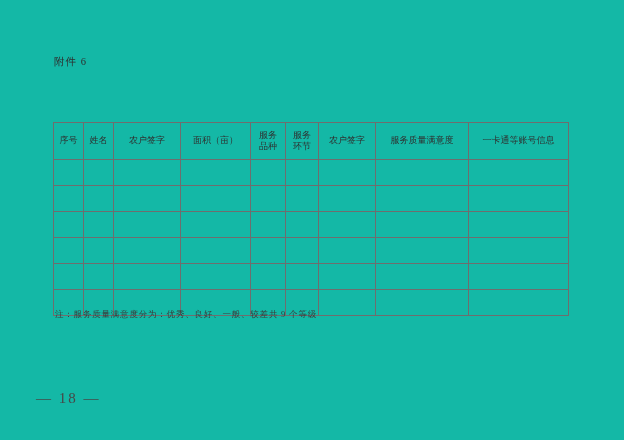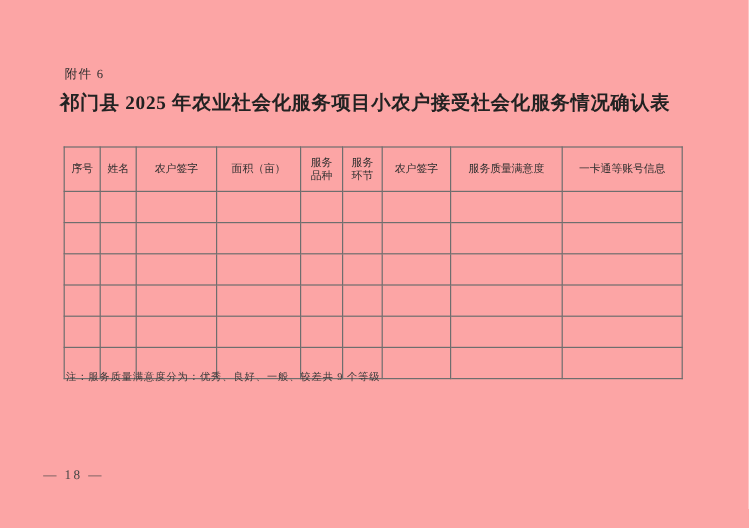--- a/index.html
+++ b/index.html
@@ -6,21 +6,21 @@
   html, body {
     width: 624px; height: 440px;
     background: #ffffff;
     overflow: hidden;
     font-family: "Liberation Serif", "DejaVu Serif", serif;
     color: #343434;
   }
   .page {
     position: relative;
     width: 624px; height: 440px;
-    background: #fca5a5;
+    background: #14b8a6;
   }
   .attachment {
     position: absolute;
     left: 54px; top: 55px;
     font-size: 10.5px;
     color: #2e2e2e;
     letter-spacing: 1px;
   }
   .title {
     position: absolute;
@@ -66,33 +66,32 @@
   .note {
     position: absolute;
     left: 55px; top: 309px;
     font-size: 8.5px;
     color: #3a3a3a;
     letter-spacing: 0.8px;
   }
   .page-number {
     position: absolute;
     left: 36px; top: 390px;
-    font-size: 11px;
+    font-size: 15px;
     color: #474747;
     letter-spacing: 2px;
   }
 </style>
 </head>
 <body>
 
 <div class="page">
 
   <div class="attachment">附件 6</div>
 
-  <h1 class="title">祁门县 2025 年农业社会化服务项目小农户接受社会化服务情况确认表</h1>
 
 
   <table class="form-table">
     <colgroup>
       <col style="width:30px">
       <col style="width:30px">
       <col style="width:67px">
       <col style="width:70px">
       <col style="width:35px">
       <col style="width:33px">

